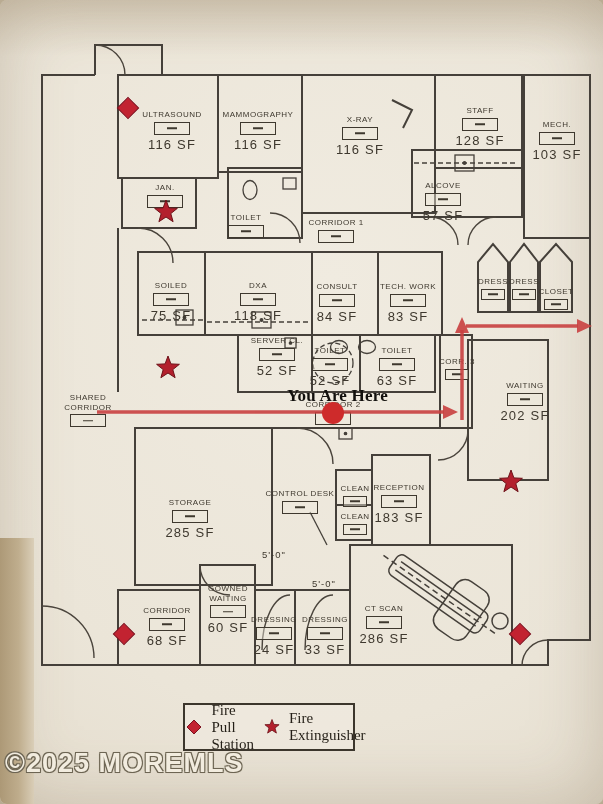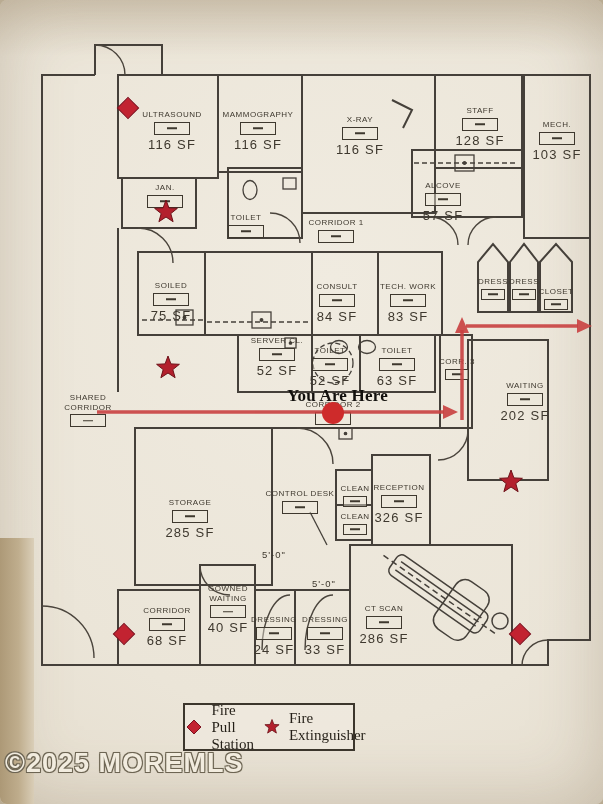--- a/index.html
+++ b/index.html
@@ -168,20 +168,25 @@
     <div class="room" style="left:408px;top:181px;width:70px">
         <div class="nm">ALCOVE</div>
         <div class="bx"></div>
         <div class="sf">57 SF</div>
       </div>
     <div class="room" style="left:136px;top:281px;width:70px">
         <div class="nm">SOILED</div>
         <div class="bx"></div>
         <div class="sf">75 SF</div>
       </div>
+    <div class="room" style="left:223px;top:281px;width:70px">
+        <div class="nm">DXA</div>
+        <div class="bx"></div>
+        <div class="sf">118 SF</div>
+      </div>
     <div class="room" style="left:302px;top:282px;width:70px">
         <div class="nm">CONSULT</div>
         <div class="bx"></div>
         <div class="sf">84 SF</div>
       </div>
     <div class="room" style="left:372px;top:282px;width:72px">
         <div class="nm">TECH. WORK</div>
         <div class="bx"></div>
         <div class="sf">83 SF</div>
       </div>
@@ -242,26 +247,26 @@
         <div class="nm">CLEAN</div>
         <div class="bx"></div>
       </div>
     <div class="room sm" style="left:332px;top:512px;width:46px">
         <div class="nm">CLEAN</div>
         <div class="bx"></div>
       </div>
     <div class="room" style="left:363px;top:483px;width:72px">
         <div class="nm">RECEPTION</div>
         <div class="bx"></div>
-        <div class="sf">326 SF</div>
+        <div class="sf">183 SF</div>
       </div>
     <div class="room" style="left:196px;top:584px;width:64px">
         <div class="nm">GOWNED WAITING</div>
         <div class="bx"></div>
-        <div class="sf">40 SF</div>
+        <div class="sf">60 SF</div>
       </div>
     <div class="room" style="left:135px;top:606px;width:64px">
         <div class="nm">CORRIDOR</div>
         <div class="bx"></div>
         <div class="sf">68 SF</div>
       </div>
     <div class="room" style="left:245px;top:615px;width:58px">
         <div class="nm">DRESSING</div>
         <div class="bx"></div>
         <div class="sf">24 SF</div>

